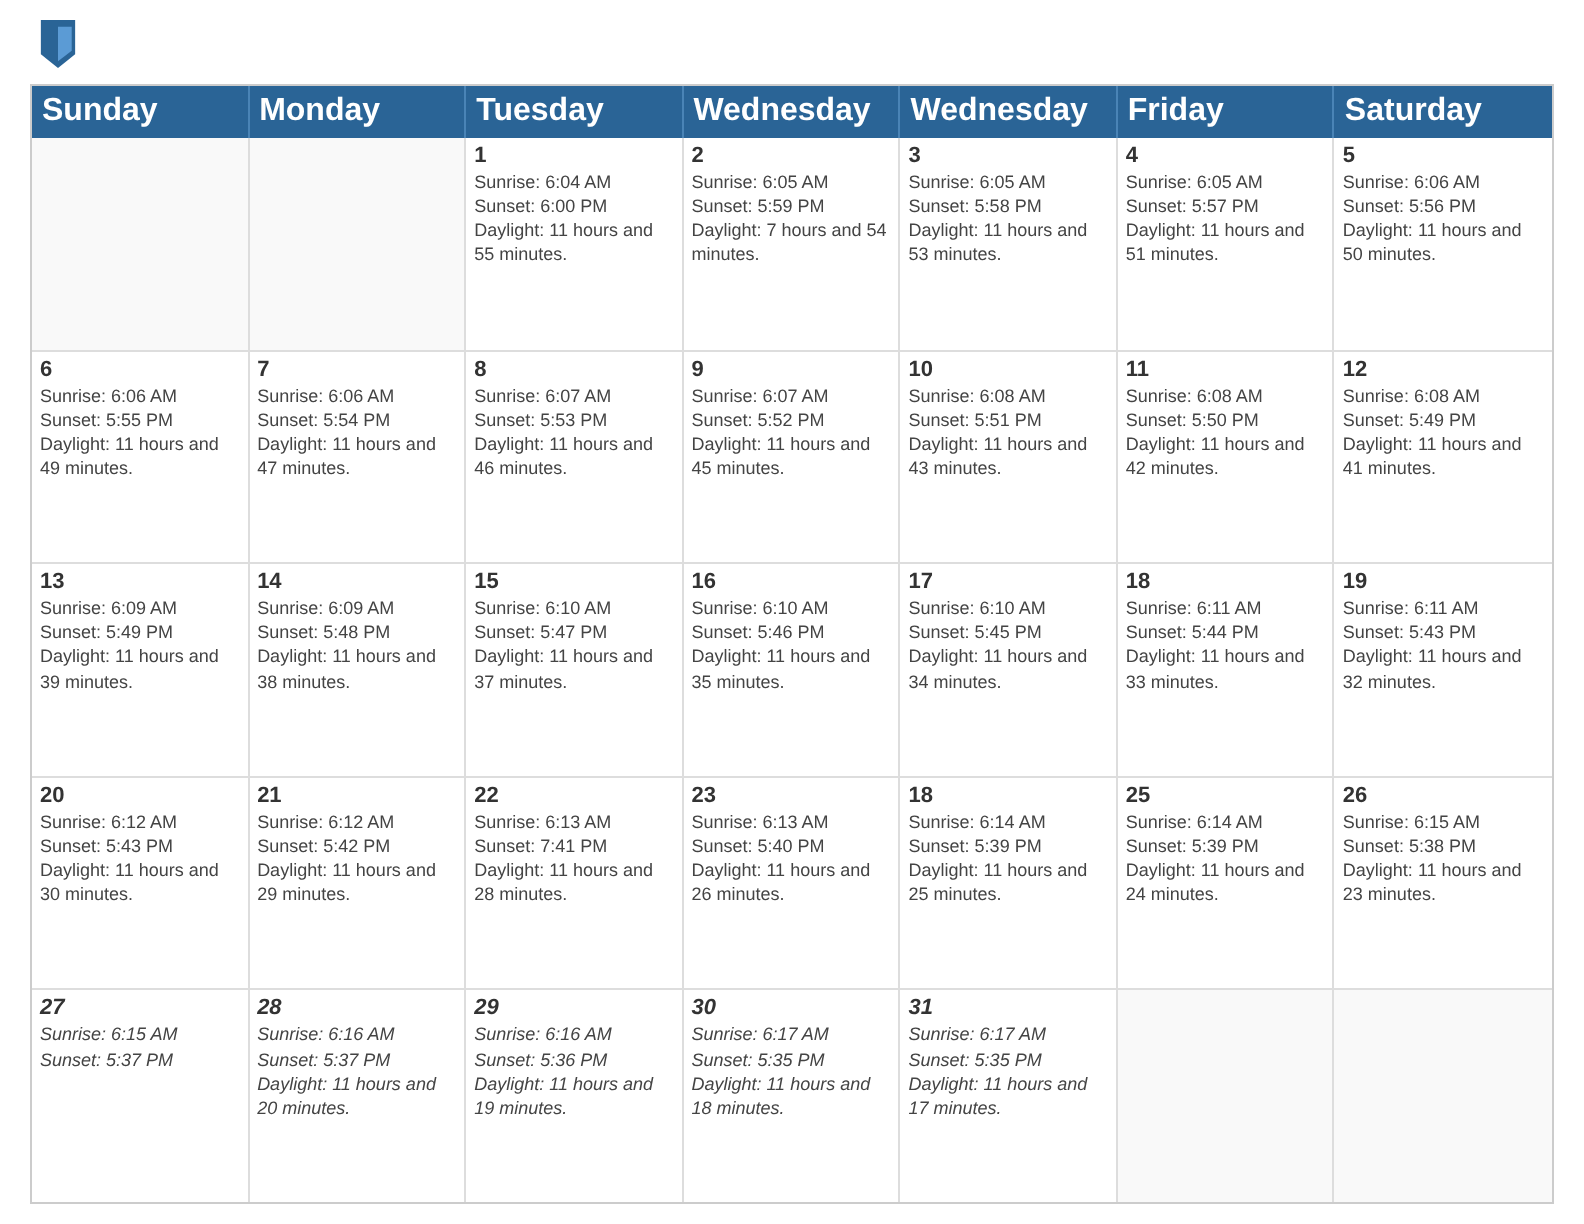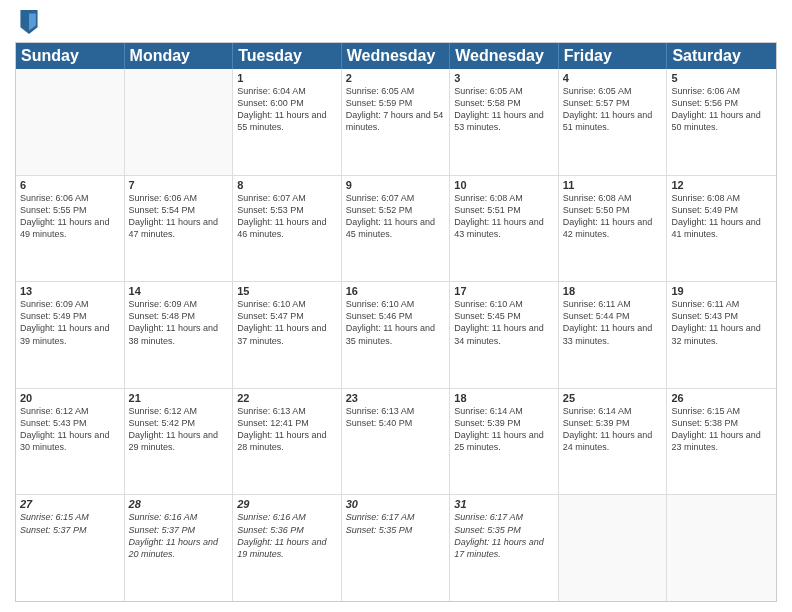--- a/index.html
+++ b/index.html
@@ -274,27 +274,28 @@
           </div>
           <div class="cal-cell">
             <div class="day-number">21</div>
         <div class="sun-line">Sunrise: 6:12 AM</div>
         <div class="set-line">Sunset: 5:42 PM</div>
         <div class="day-line">Daylight: 11 hours and 29 minutes.</div>
           </div>
           <div class="cal-cell">
             <div class="day-number">22</div>
         <div class="sun-line">Sunrise: 6:13 AM</div>
-        <div class="set-line">Sunset: 12:41 PM</div>
+        <div class="set-line">Sunset: 7:41 PM</div>
         <div class="day-line">Daylight: 11 hours and 28 minutes.</div>
           </div>
           <div class="cal-cell">
             <div class="day-number">23</div>
         <div class="sun-line">Sunrise: 6:13 AM</div>
         <div class="set-line">Sunset: 5:40 PM</div>
+        <div class="day-line">Daylight: 11 hours and 26 minutes.</div>
           </div>
           <div class="cal-cell">
             <div class="day-number">18</div>
         <div class="sun-line">Sunrise: 6:14 AM</div>
         <div class="set-line">Sunset: 5:39 PM</div>
         <div class="day-line">Daylight: 11 hours and 25 minutes.</div>
           </div>
           <div class="cal-cell">
             <div class="day-number">25</div>
         <div class="sun-line">Sunrise: 6:14 AM</div>
@@ -323,20 +324,21 @@
           <div class="cal-cell">
             <div class="day-number">29</div>
         <div class="sun-line">Sunrise: 6:16 AM</div>
         <div class="set-line">Sunset: 5:36 PM</div>
         <div class="day-line">Daylight: 11 hours and 19 minutes.</div>
           </div>
           <div class="cal-cell">
             <div class="day-number">30</div>
         <div class="sun-line">Sunrise: 6:17 AM</div>
         <div class="set-line">Sunset: 5:35 PM</div>
+        <div class="day-line">Daylight: 11 hours and 18 minutes.</div>
           </div>
           <div class="cal-cell">
             <div class="day-number">31</div>
         <div class="sun-line">Sunrise: 6:17 AM</div>
         <div class="set-line">Sunset: 5:35 PM</div>
         <div class="day-line">Daylight: 11 hours and 17 minutes.</div>
           </div>
           <div class="cal-cell empty"></div>
           <div class="cal-cell empty"></div>
         </div>

